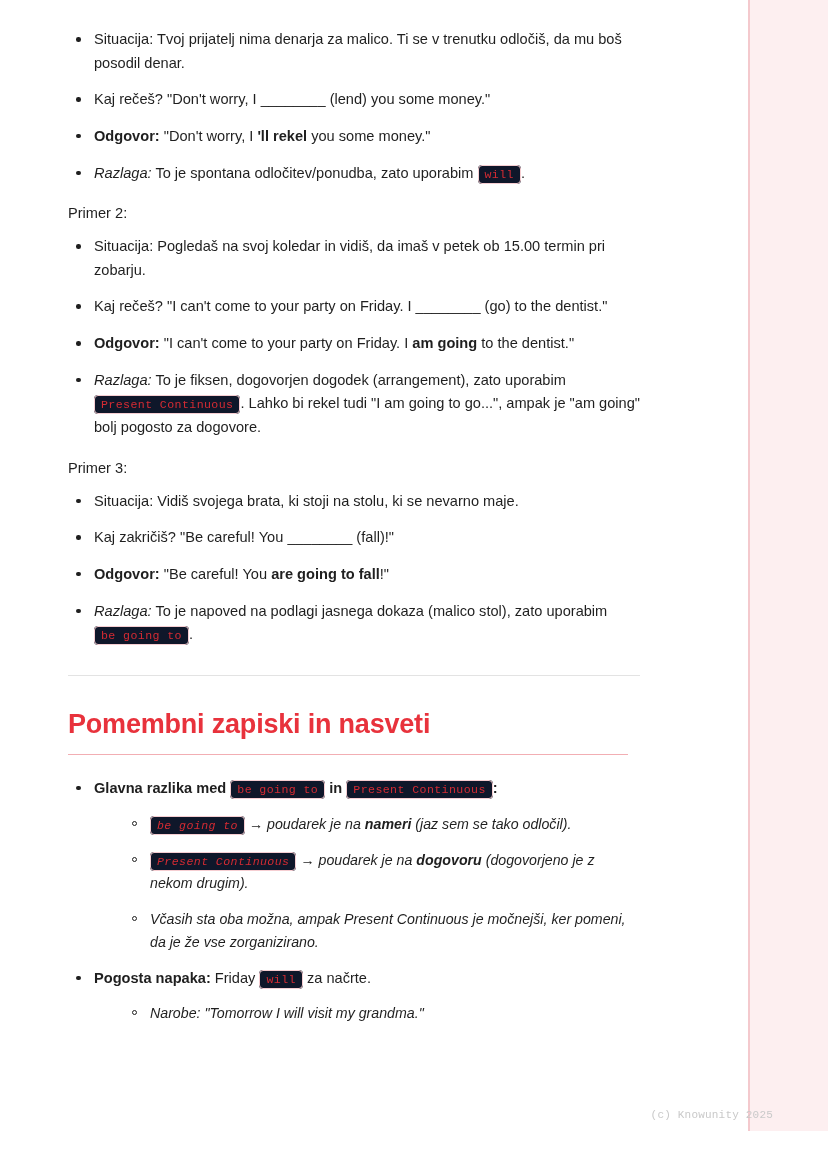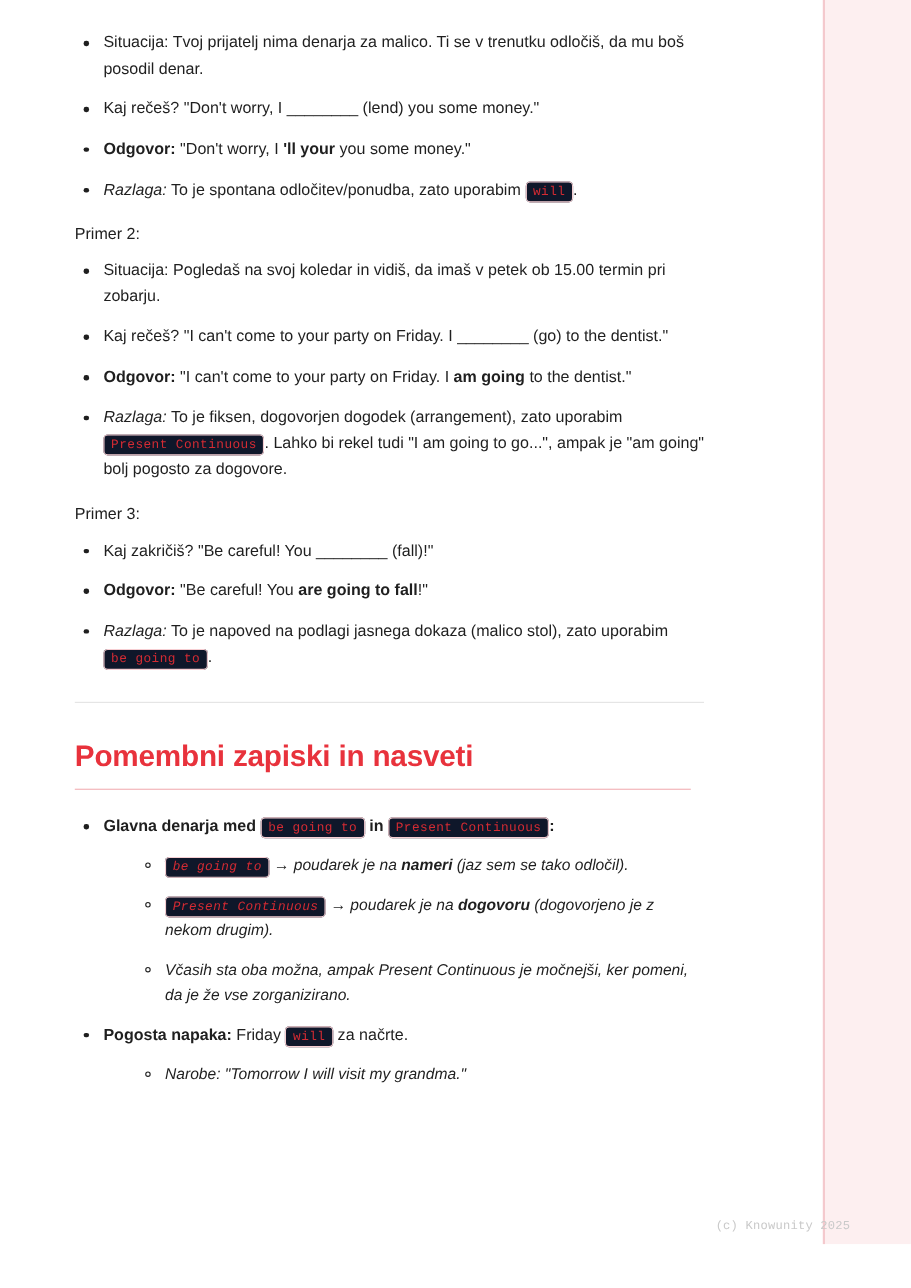--- a/index.html
+++ b/index.html
@@ -152,41 +152,42 @@
 
 <div class="page">
 
   <div class="side-strip"></div>
   <div class="side-strip-line"></div>
 
   <div class="content" id="content-root">
       <ul class="lvl1">
         <li><span>Situacija: Tvoj prijatelj nima denarja za malico. Ti se v trenutku odločiš, da mu boš posodil denar.</span></li>
         <li><span>Kaj rečeš? "Don't worry, I ________ (lend) you some money."</span></li>
-        <li><strong>Odgovor:</strong><span> "Don't worry, I </span><strong>'ll your</strong><span> you some money."</span></li>
+        <li><strong>Odgovor:</strong><span> "Don't worry, I </span><strong>'ll rekel</strong><span> you some money."</span></li>
         <li><em>Razlaga:</em><span> To je spontana odločitev/ponudba, zato uporabim </span><code class="tag">will</code><span>.</span></li>
       </ul>
       <div class="heading-sm">Primer 2:</div>
       <ul class="lvl1">
         <li><span>Situacija: Pogledaš na svoj koledar in vidiš, da imaš v petek ob 15.00 termin pri zobarju.</span></li>
         <li><span>Kaj rečeš? "I can't come to your party on Friday. I ________ (go) to the dentist."</span></li>
         <li><strong>Odgovor:</strong><span> "I can't come to your party on Friday. I </span><strong>am going</strong><span> to the dentist."</span></li>
         <li><em>Razlaga:</em><span> To je fiksen, dogovorjen dogodek (arrangement), zato uporabim </span><code class="tag">Present Continuous</code><span>. Lahko bi rekel tudi "I am going to go...", ampak je "am going" bolj pogosto za dogovore.</span></li>
       </ul>
       <div class="heading-sm">Primer 3:</div>
       <ul class="lvl1">
+        <li><span>Situacija: Vidiš svojega brata, ki stoji na stolu, ki se nevarno maje.</span></li>
         <li><span>Kaj zakričiš? "Be careful! You ________ (fall)!"</span></li>
         <li><strong>Odgovor:</strong><span> "Be careful! You </span><strong>are going to fall</strong><span>!"</span></li>
         <li><em>Razlaga:</em><span> To je napoved na podlagi jasnega dokaza (malico stol), zato uporabim </span><code class="tag">be going to</code><span>.</span></li>
       </ul>
       <hr class="divider">
       <div class="section-title">Pomembni zapiski in nasveti</div>
       <hr class="title-rule">
       <ul class="lvl1">
-        <li><strong>Glavna denarja med </strong><code class="tag">be going to</code><strong> in </strong><code class="tag">Present Continuous</code><strong>:</strong><div class="sub-block">
+        <li><strong>Glavna razlika med </strong><code class="tag">be going to</code><strong> in </strong><code class="tag">Present Continuous</code><strong>:</strong><div class="sub-block">
             <ul class="lvl2">
               <li><code class="tag">be going to</code><span> → poudarek je na </span><strong>nameri</strong><span> (jaz sem se tako odločil).</span></li>
               <li><code class="tag">Present Continuous</code><span> → poudarek je na </span><strong>dogovoru</strong><span> (dogovorjeno je z nekom drugim).</span></li>
               <li><span>Včasih sta oba možna, ampak Present Continuous je močnejši, ker pomeni, da je že vse zorganizirano.</span></li>
             </ul>
           </div></li>
         <li><strong>Pogosta napaka:</strong><span> Friday </span><code class="tag">will</code><span> za načrte.</span><div class="sub-block">
             <ul class="lvl2">
               <li><span>Narobe: "Tomorrow I will visit my grandma."</span></li>
             </ul>

